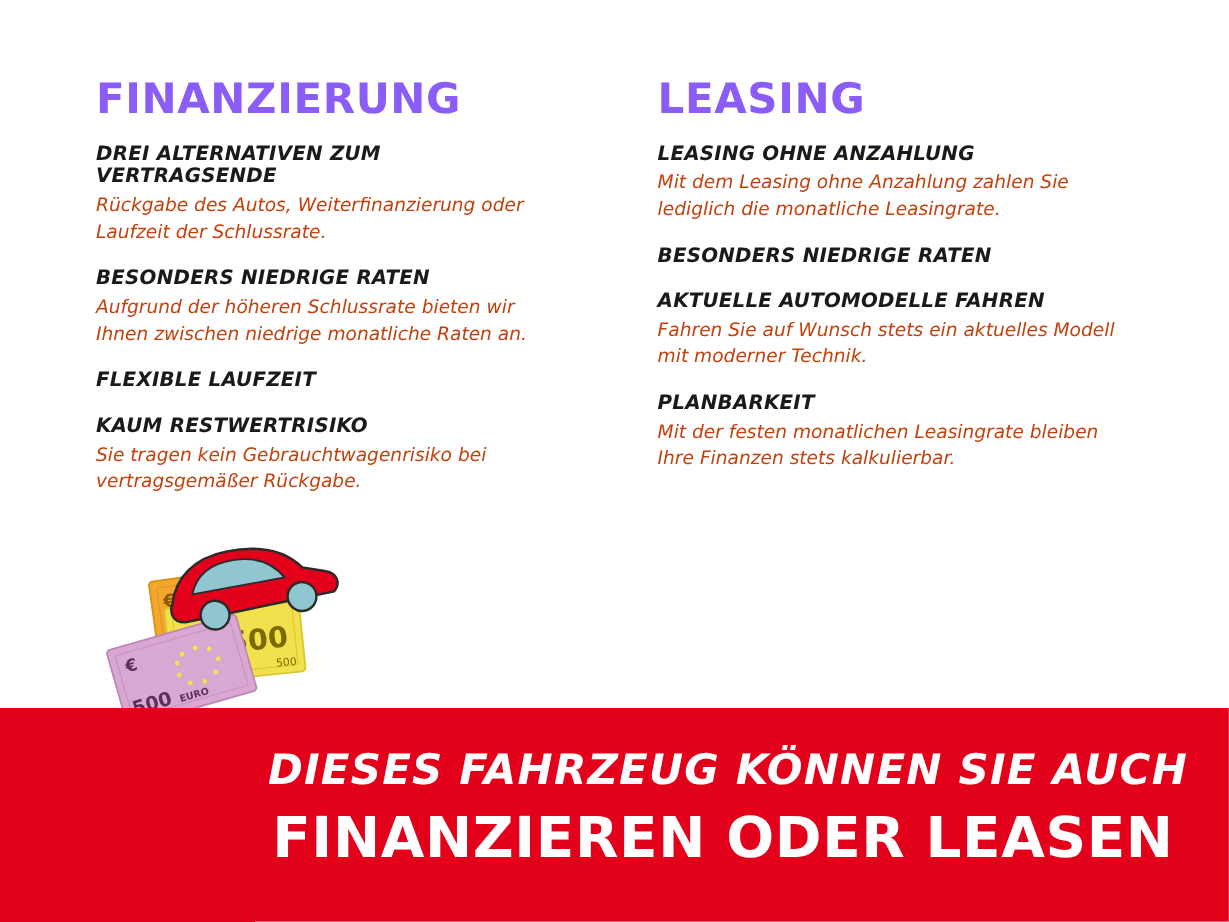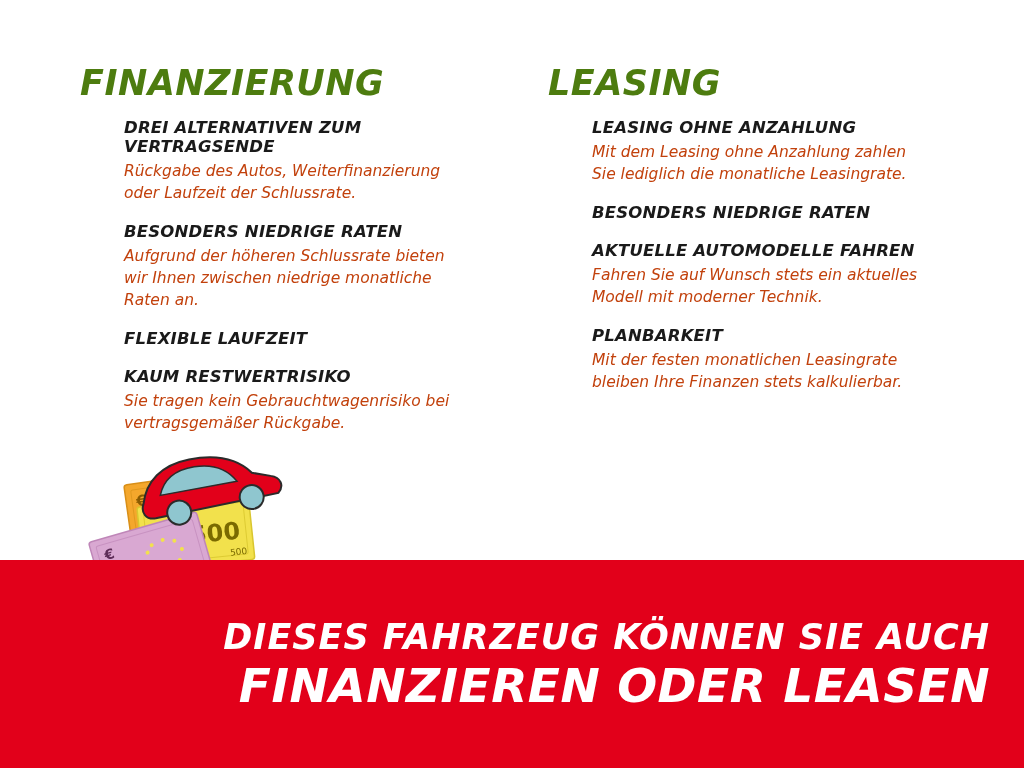--- a/index.html
+++ b/index.html
@@ -37,34 +37,32 @@
     padding-left: 80px;
     padding-right: 10px;
   }
   .col-right {
     width: 470px;
     padding-left: 78px;
     padding-right: 10px;
   }
 
   .col-title {
-    color: #4d7c0f;
-    font-family: "DejaVu Sans", sans-serif;
-    font-weight: bold;
-    font-style: italic;
+    color: #8b5cf6;
+    font-family: "DejaVu Sans", sans-serif;
+    font-weight: bold;
     font-size: 35px;
     letter-spacing: 0.5px;
     line-height: 1;
     margin: 0 0 18px 0;
     text-transform: uppercase;
   }
 
   .block {
     margin-bottom: 19px;
-    margin-left: 44px;
   }
   .block:last-child {
     margin-bottom: 0;
   }
   .block-head {
     color: #1a1a1a;
     font-family: "DejaVu Sans", sans-serif;
     font-weight: bold;
     font-style: italic;
     font-size: 16.5px;
@@ -91,21 +89,21 @@
     width: 220px;
     height: 190px;
   }
 
   
   .banner {
     position: absolute;
     left: 0;
     bottom: 0;
     width: 1024px;
-    height: 208px;
+    height: 178px;
     background: #e2001a;
   }
   .banner-inner {
     position: absolute;
     right: 34px;
     top: 50%;
     transform: translateY(-50%);
     text-align: right;
   }
   .banner-line1 {
@@ -116,26 +114,25 @@
     font-size: 35px;
     letter-spacing: 1px;
     line-height: 1.1;
     text-transform: uppercase;
     margin: 0 0 4px 0;
   }
   .banner-line2 {
     color: #ffffff;
     font-family: "DejaVu Sans", sans-serif;
     font-weight: bold;
-    font-style: italic;
     font-size: 47px;
     letter-spacing: 0.5px;
     line-height: 1.05;
     text-transform: uppercase;
-    margin: 0;
+    margin: 12px;
   }
 </style>
 </head>
 <body>
 
 <div class="page">
 
   <div class="columns">
 
     <div class="col col-left">

